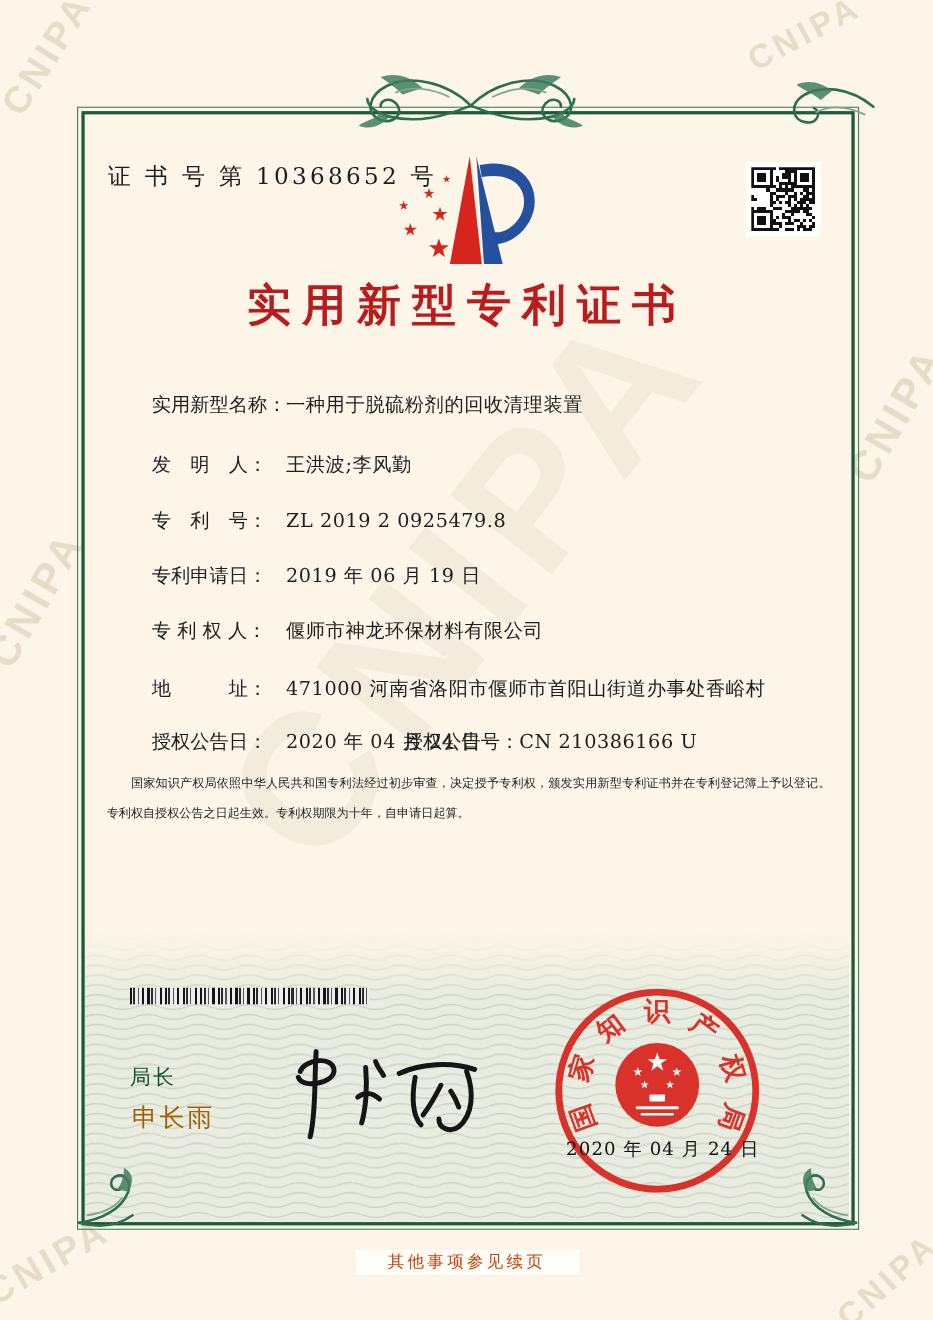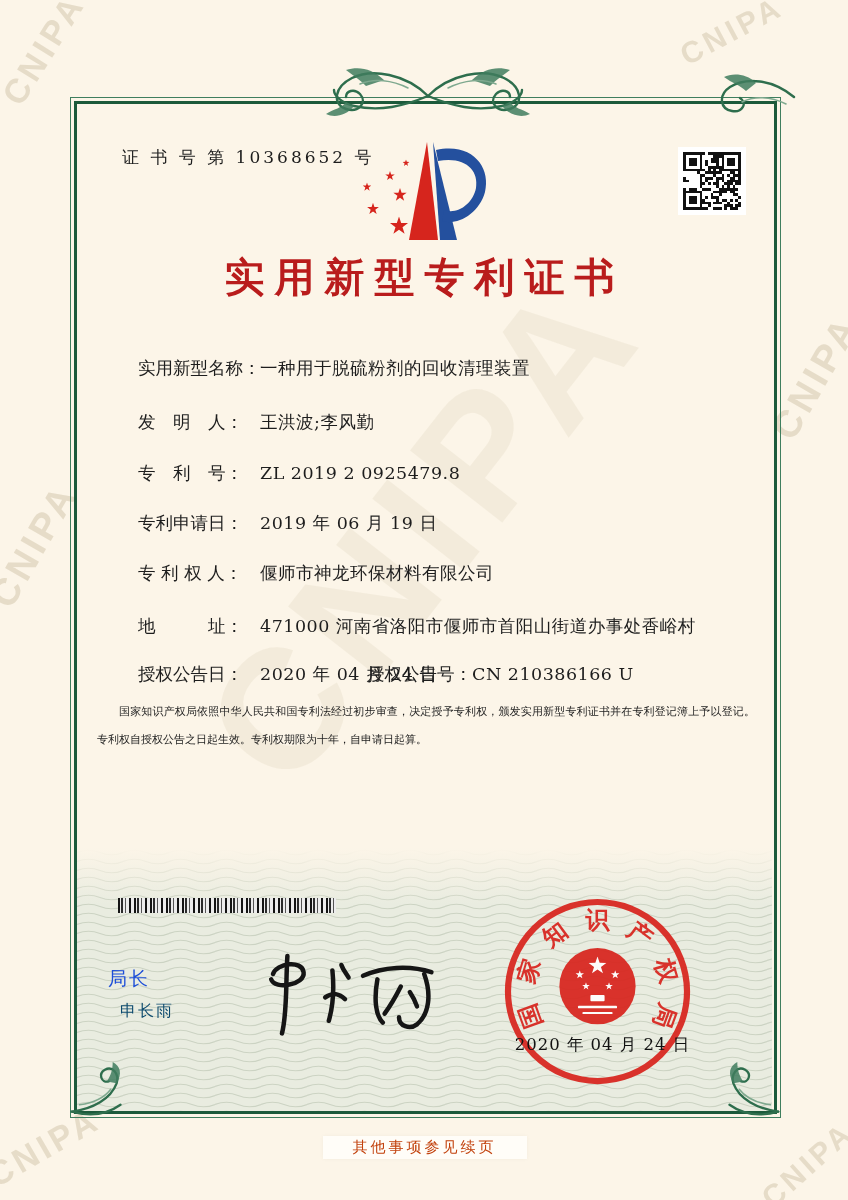--- a/index.html
+++ b/index.html
@@ -20,39 +20,39 @@
   .b-outer{position:absolute;left:70px;top:97px;width:709px;height:1019px;border:1.5px solid #3f7e5e;z-index:2;pointer-events:none;}
   .b-inner{position:absolute;left:3px;top:3px;right:3px;bottom:3px;border:3px solid #1c5a3b;}
 
   
   .band{position:absolute;left:77px;top:848px;width:695px;height:266px;z-index:1;}
   .band-fade{position:absolute;left:77px;top:848px;width:695px;height:56px;background:linear-gradient(#fcf5e8,rgba(252,245,232,0));z-index:1;}
 
   .orn{position:absolute;z-index:3;}
 
   
-  .cert-no{position:absolute;left:122px;top:146px;font-size:17px;letter-spacing:3px;color:#1d1d1d;z-index:3;}
+  .cert-no{position:absolute;left:98px;top:146px;font-size:21px;letter-spacing:3px;color:#1d1d1d;z-index:3;}
   .logo{position:absolute;left:338px;top:138px;width:160px;height:115px;z-index:3;}
   .qrbox{position:absolute;left:678px;top:147px;background:#fff;padding:5px;z-index:3;line-height:0;}
   .qrbox svg{width:58px;height:58px;}
   .title{position:absolute;left:74px;top:250px;width:701px;text-align:center;font-size:40px;font-weight:bold;letter-spacing:10px;color:#b91c1c;z-index:3;}
 
   .frow{position:absolute;left:113px;width:650px;font-size:17.5px;color:#1d1d1d;z-index:3;white-space:nowrap;}
   .flabel{display:inline-block;width:122px;margin-left:25px;}
   .fvalue{letter-spacing:0.5px;text-align:right;}
   .grant-right{position:absolute;left:254px;top:0;}
 
   .body-text{position:absolute;left:97px;top:698px;width:658px;font-size:11px;line-height:27.5px;text-align:justify;color:#1e1e1e;z-index:3;}
   .body-text p{margin:0;text-indent:2em;}
 
   .barcode{position:absolute;left:118px;top:898px;width:218px;height:15px;z-index:3;
     background:repeating-linear-gradient(90deg,#141414 0 2px,#ececec 2px 3px,#2b2b2b 3px 5px,#ececec 5px 7px,#555 7px 8px,#ececec 8px 11px,#141414 11px 13px,#ececec 13px 16px);}
 
-  .sig-title{position:absolute;left:108px;top:966px;font-size:19px;letter-spacing:2px;color:#1d4ed8;z-index:4;}
-  .sig-name{position:absolute;left:120px;top:1001px;font-size:16px;letter-spacing:2px;color:#0c4a6e;z-index:4;}
+  .sig-title{position:absolute;left:118px;top:966px;font-size:19px;letter-spacing:2px;color:#14532d;z-index:4;}
+  .sig-name{position:absolute;left:120px;top:1001px;font-size:23px;letter-spacing:2px;color:#a16207;z-index:4;}
   .sig-script{position:absolute;left:246px;top:944px;width:198px;height:96px;z-index:4;}
 
   .seal{position:absolute;left:500px;top:894px;width:195px;height:195px;z-index:4;opacity:0.93;}
   .seal-char{font-size:27px;font-weight:bold;fill:#d8251e;text-anchor:middle;dominant-baseline:middle;font-family:"DejaVu Serif","Liberation Serif",serif;}
   .seal-date{position:absolute;left:495px;top:1034px;width:215px;text-align:center;font-size:16.5px;letter-spacing:1px;color:#111;z-index:5;}
 
   .page-info{position:absolute;left:74px;top:1092px;width:701px;text-align:center;font-size:15px;color:#222;z-index:4;letter-spacing:2px;}
   .footer-note{position:absolute;left:74px;top:1136px;width:701px;text-align:center;z-index:3;}
   .footer-note span{display:inline-block;background:#fffdf8;padding:2px 30px;font-size:15px;letter-spacing:3px;color:#c2410c;box-shadow:0 0 4px rgba(0,0,0,0.04);}
 

